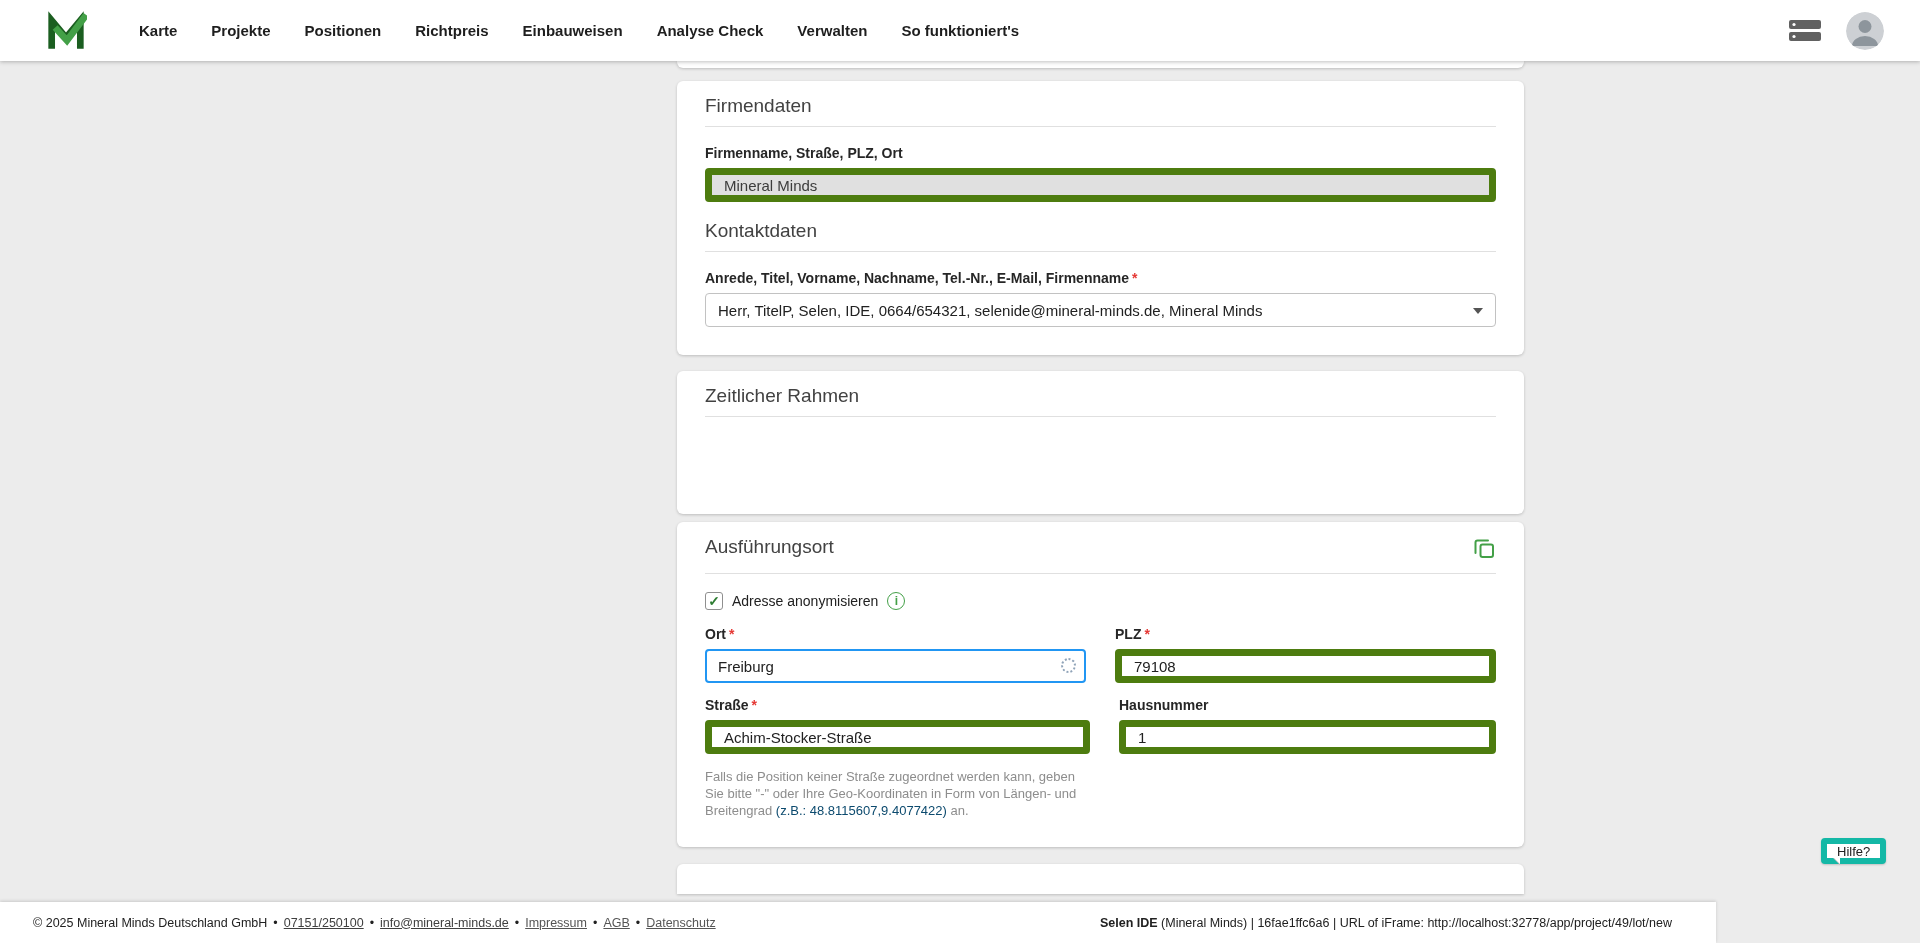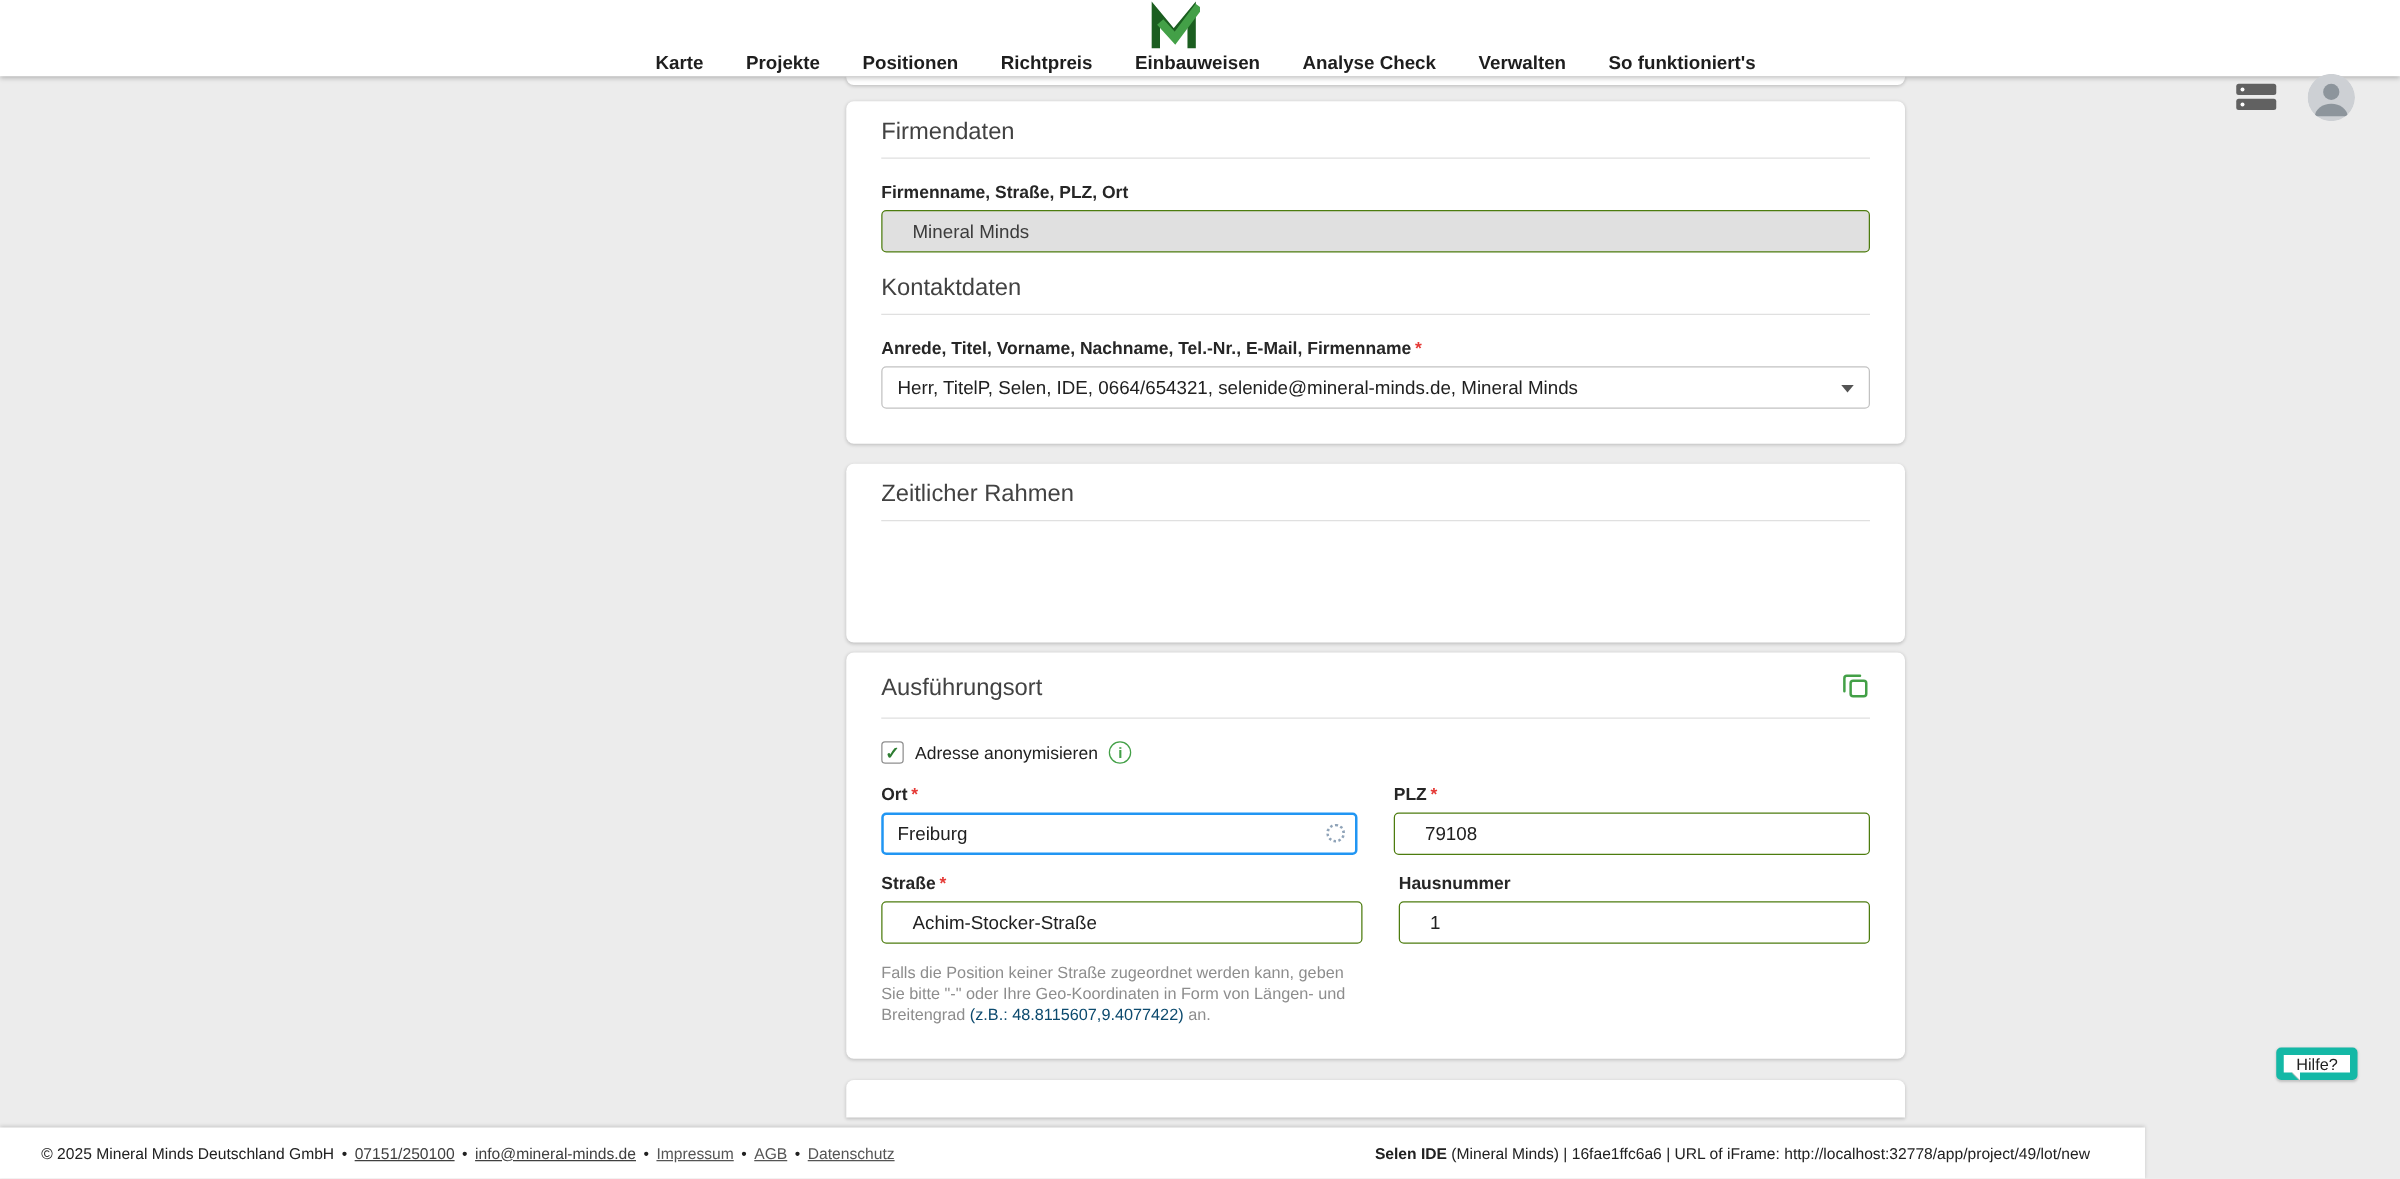--- a/index.html
+++ b/index.html
@@ -9,52 +9,52 @@
     background:#ececec;
     position:relative;
     overflow:hidden;
     color:#212121;
   }
 
   
   .header {
     position:absolute; top:0; left:0; width:1920px; height:61px;
     background:#fff; box-shadow:0 1px 4px rgba(0,0,0,.25);
-    display:flex; align-items:center; padding:0 36px 0 45px; z-index:20;flex-direction:column;
+    display:flex; align-items:center; padding:0 36px 0 45px; z-index:20;
   }
   .logo { width:42px; height:42px; margin-right:52px; cursor:pointer; flex:0 0 auto; }
   .nav { display:flex; gap:34px; align-items:center; }
   .nav-item { font-size:15px; font-weight:700; color:#1e1e1e; cursor:pointer; white-space:nowrap; }
   .header-right { margin-left:auto; display:flex; align-items:center; gap:24px; }
   .icon-btn { cursor:pointer; display:flex; align-items:center; }
   .avatar { width:38px; height:38px; border-radius:50%; overflow:hidden; cursor:pointer; }
 
   
   .main { position:absolute; top:61px; left:0; width:1920px; height:841px; overflow:hidden; }
   .content { position:absolute; left:677px; top:0; width:847px; }
   .card { background:#fff; border-radius:6px; box-shadow:0 1px 3px rgba(0,0,0,.2); }
   .frag-top { height:7px; border-radius:0 0 6px 6px; margin-bottom:13px; }
   .card-firmendaten { height:274px; padding:14px 28px 16px; margin-bottom:16px; }
   .card-zeitraum    { height:143px; padding:14px 28px 13px; margin-bottom:8px; }
   .card-ort         { height:325px; padding:14px 28px 21px; margin-bottom:17px; }
   .frag-bottom { height:30px; border-radius:6px 6px 0 0; }
 
   .section-head {
-    display:flex; justify-content:space-between; align-items:center;
+    display:flex; justify-content:space-between; align-items:flex-start;
     padding-bottom:9px; border-bottom:1px solid #e0e0e0;
   }
   .section-title { font-size:19px; font-weight:400; color:#424242; line-height:22px; }
   .mt18 { margin-top:18px; }
 
   .field-label { font-size:14px; font-weight:700; color:#262626; line-height:16px; }
   .req { color:#e53935; margin-left:3px; font-weight:700; }
 
   .text-input {
     display:block; margin-top:7px; width:100%; height:34px;
-    border:1px solid #4d7c0f; border-radius:4px; padding:0 24px;
+    border:7px solid #4d7c0f; border-radius:4px; padding:0 12px;
     font-size:15px; color:#212121; font-family:inherit; background:#fff; outline:none;
   }
   .input-disabled { background:#e0e0e0; color:#3c3c3c; }
   .input-focused { border:2px solid #2196f3; padding:0 11px; }
 
   .select-box {
     margin-top:7px; height:34px; border:1px solid #c2c2c2; border-radius:4px;
     padding:0 34px 0 12px; font-size:15px; color:#212121; background:#fff;
     display:flex; align-items:center; position:relative; cursor:pointer;
     white-space:nowrap; overflow:hidden;

